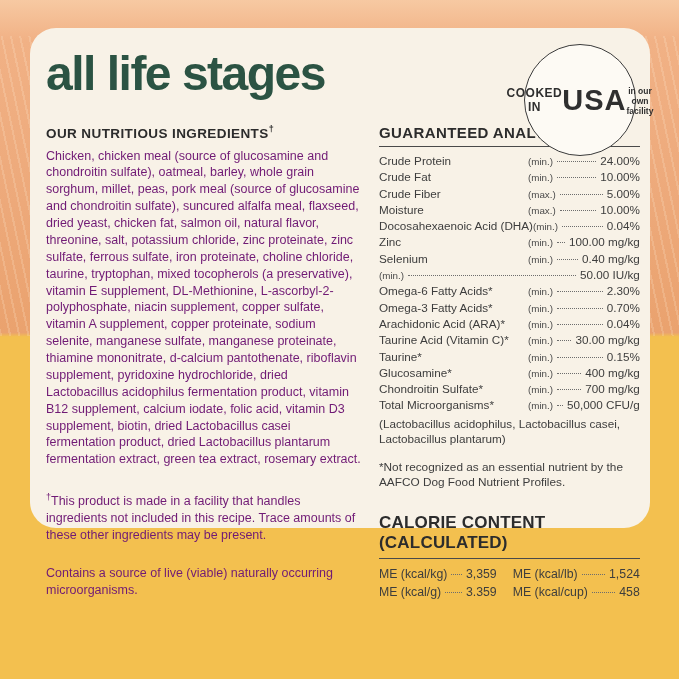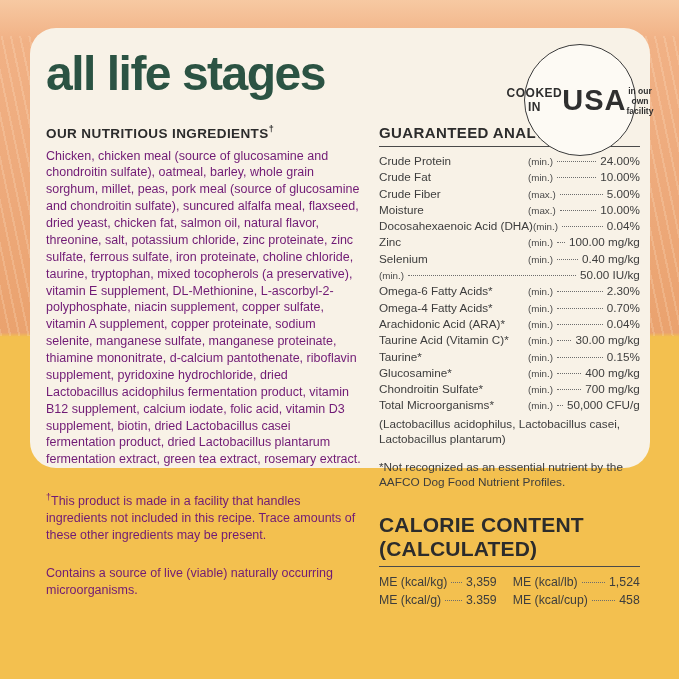--- a/index.html
+++ b/index.html
@@ -7,21 +7,21 @@
     position:relative;width:679px;height:679px;overflow:hidden;
     font-family:"Liberation Sans",sans-serif;
     background:linear-gradient(180deg,#f7c9a2 0%,#f1b185 6%,#eda97a 30%,#eaa26e 49%,#f3c04f 49.6%,#f3c04f 100%);
   }
   .streaks{
     position:absolute;left:0;top:36px;width:679px;height:300px;
     background:repeating-linear-gradient(78deg,rgba(255,240,218,.35) 0 2px,rgba(255,255,255,0) 2px 9px);
     opacity:.55;pointer-events:none;
   }
   .card{
-    position:absolute;left:30px;top:28px;width:620px;height:440px;
+    position:absolute;left:30px;top:28px;width:620px;height:500px;
     background:#f8f2e7;border-radius:26px;box-sizing:border-box;
     padding:22px 16px 16px 16px;
   }
   .title{
     font-size:48px;font-weight:bold;letter-spacing:-1.5px;color:#2b5343;
     line-height:1.0;margin:0;
   }
   .subtitle{
     font-family:"Liberation Serif",serif;font-size:23px;font-weight:bold;
     color:#2b5343;margin:10px 0 0 2px;letter-spacing:.2px;
@@ -50,21 +50,21 @@
   .footnote{margin-top:23px;}
   .contains-note{margin-top:21px;}
   .ga-rows{margin-top:2px;}
   .ga-row{display:flex;align-items:baseline;line-height:15.3px;font-size:11.7px;color:#3d3d3d;}
   .ga-label{flex:0 0 auto;min-width:149px;}
   .ga-qual{flex:0 0 auto;font-size:9.8px;color:#4a4a4a;}
   .leader{flex:1 1 auto;border-bottom:1.6px dotted #6d6d6d;margin:0 4px;min-width:6px;transform:translateY(-3px);}
   .ga-val{flex:0 0 auto;white-space:nowrap;}
   .lacto-note{font-size:11.7px;line-height:1.3;color:#3d3d3d;margin-top:2px;}
   .ast-note{font-size:11.8px;line-height:1.3;color:#3d3d3d;margin-top:14px;}
-  .cal-heading{font-size:21px;font-weight:bold;color:#2c2c2c;letter-spacing:.2px;margin:22px 0 0 0;}
+  .cal-heading{font-size:17px;font-weight:bold;color:#2c2c2c;letter-spacing:.2px;margin:22px 0 0 0;}
   .cal-grid{display:grid;grid-template-columns:1fr 1.08fr;column-gap:16px;row-gap:4px;margin-top:8px;}
   .cal-row{display:flex;align-items:baseline;font-size:12.3px;color:#3d3d3d;}
   .cal-label{flex:0 0 auto;}
   .cal-val{flex:0 0 auto;white-space:nowrap;}
   sup.dagger{font-size:9px;}
 </style>
 </head>
 <body>
 
 <div id="screen">
@@ -143,21 +143,21 @@
               <span class="leader"></span>
               <span class="ga-val">50.00 IU/kg</span>
             </div>
             <div class="ga-row">
               <span class="ga-label">Omega-6 Fatty Acids*</span>
               <span class="ga-qual">(min.)</span>
               <span class="leader"></span>
               <span class="ga-val">2.30%</span>
             </div>
             <div class="ga-row">
-              <span class="ga-label">Omega-4 Fatty Acids*</span>
+              <span class="ga-label">Omega-3 Fatty Acids*</span>
               <span class="ga-qual">(min.)</span>
               <span class="leader"></span>
               <span class="ga-val">0.70%</span>
             </div>
             <div class="ga-row">
               <span class="ga-label">Arachidonic Acid (ARA)*</span>
               <span class="ga-qual">(min.)</span>
               <span class="leader"></span>
               <span class="ga-val">0.04%</span>
             </div>

